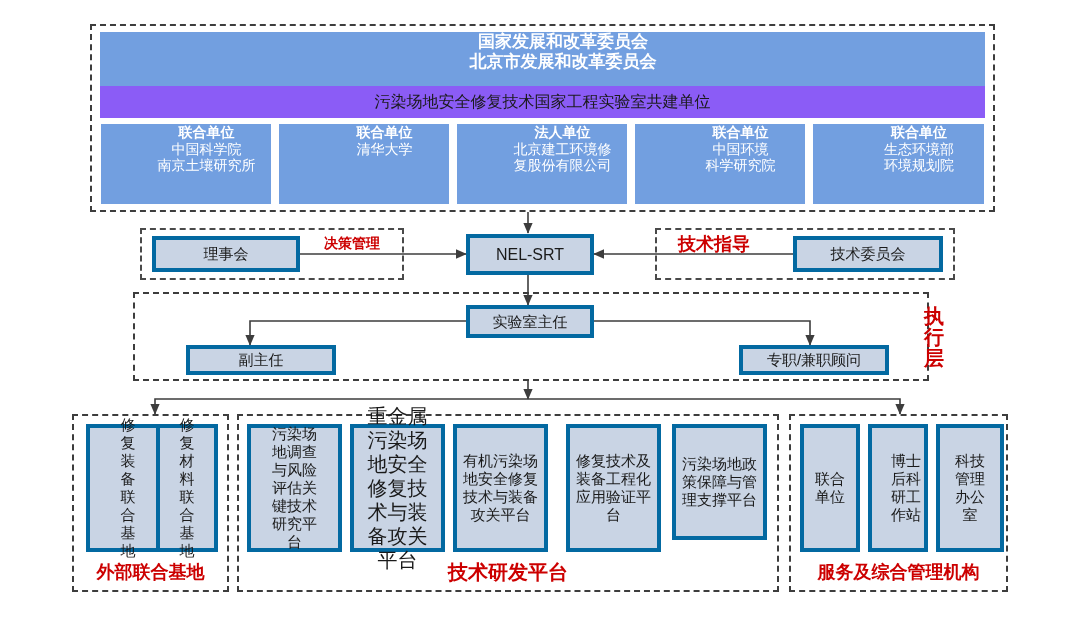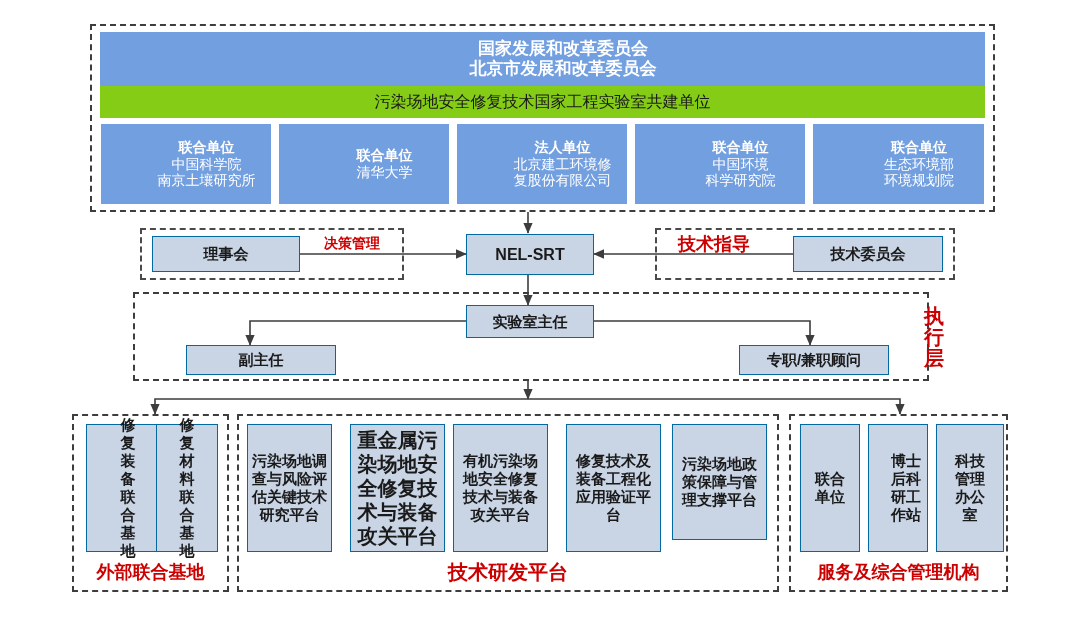--- a/index.html
+++ b/index.html
@@ -8,28 +8,28 @@
   #stage{position:absolute;inset:0;}
 
   .abs{position:absolute;box-sizing:border-box;}
 
   
   .dashed{border:2px dashed #3d3d3d;}
   .dashed-thin{border:2px dashed #4a4a4a;}
 
   
   .bluebox{background:#729FE0;color:#ffffff;display:flex;flex-direction:column;
-           align-items:center;justify-content:center;text-align:center;
+           align-items:center;justify-content:flex-start;text-align:center;
            line-height:1.18;padding-left:41px;}
   .bluebox .ttl{font-weight:bold;}
-  .bandbox{background:#84cc16;color:#1a1a1a;display:flex;align-items:center;
+  .bandbox{background:#8b5cf6;color:#1a1a1a;display:flex;align-items:center;
            justify-content:center;text-align:center;}
-  .greybox{background:#C9D4E4;border:1px solid #0369a1;color:#1a1a1a;
+  .greybox{background:#C9D4E4;border:4px solid #0369a1;color:#1a1a1a;
            display:flex;align-items:center;justify-content:center;
-           text-align:center;line-height:1.2;font-weight:bold;}
+           text-align:center;line-height:1.2;}
 
   .vstack{display:flex;flex-direction:column;align-items:center;
           justify-content:center;text-align:center;line-height:1.2;}
 
   
   .red{color:#CC0000;font-weight:bold;}
   .redv{color:#CC0000;font-weight:bold;display:flex;flex-direction:column;
         align-items:center;justify-content:center;line-height:1.05;}
 
   svg.lines{position:absolute;left:0;top:0;width:1080px;height:629px;
@@ -163,21 +163,21 @@
     <span style="display:block;width:1em;word-break:break-all;">修复材料联合基地</span>
   </div>
 
   <div class="abs red" style="left:72px;top:558px;width:157px;height:28px;font-size:18px;
               display:flex;align-items:center;justify-content:center;">
     <span>外部联合基地</span>
   </div>
 
   <div class="abs dashed" style="left:237px;top:414px;width:542px;height:178px;"></div>
 
-  <div class="abs greybox" style="left:247px;top:424px;width:85px;height:128px;font-size:15px;padding:0 4px;">
+  <div class="abs greybox" style="left:247px;top:424px;width:95px;height:128px;font-size:15px;padding:0 19px;">
     <span style="display:block;width:5em;">污染场地调查与风险评估关键技术研究平台</span>
   </div>
 
   <div class="abs greybox" style="left:350px;top:424px;width:95px;height:128px;font-size:20px;padding:0 4px;">
     <span style="display:block;width:5em;">重金属污染场地安全修复技术与装备攻关平台</span>
   </div>
 
   <div class="abs greybox" style="left:453px;top:424px;width:95px;height:128px;font-size:15px;padding:0 4px;">
     <span style="display:block;width:5em;">有机污染场地安全修复技术与装备攻关平台</span>
   </div>

